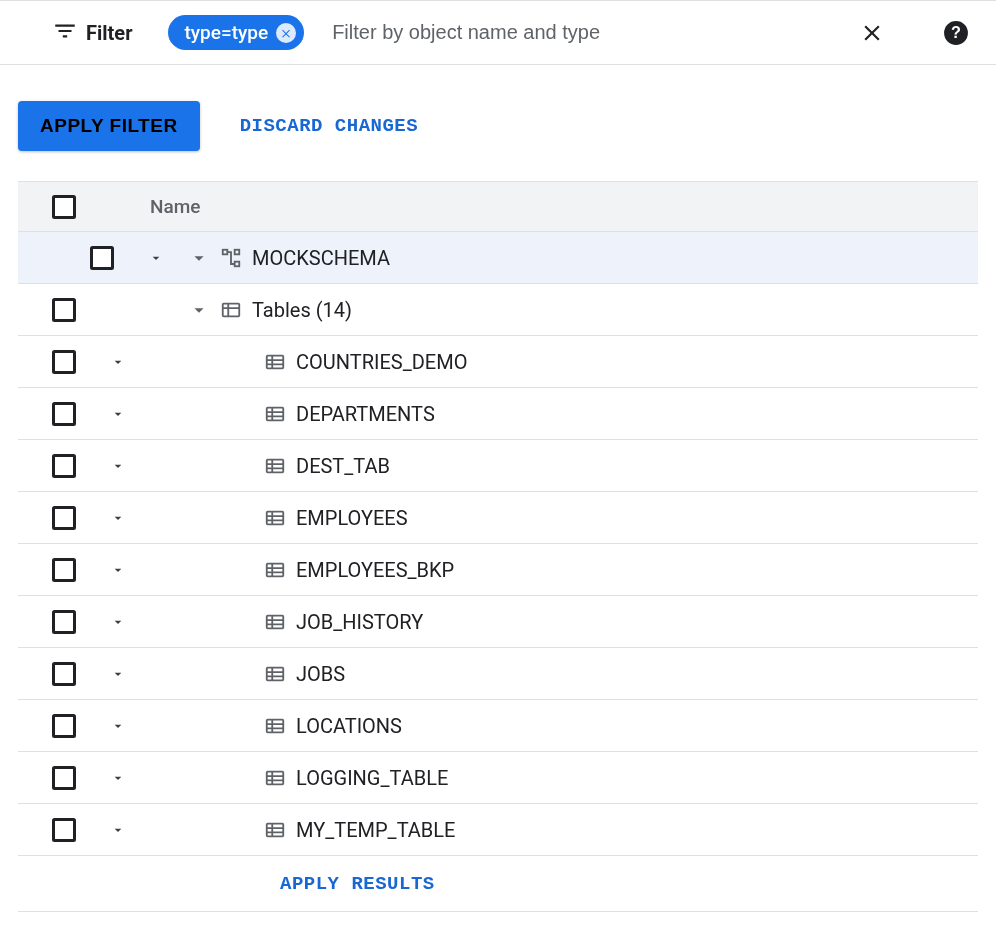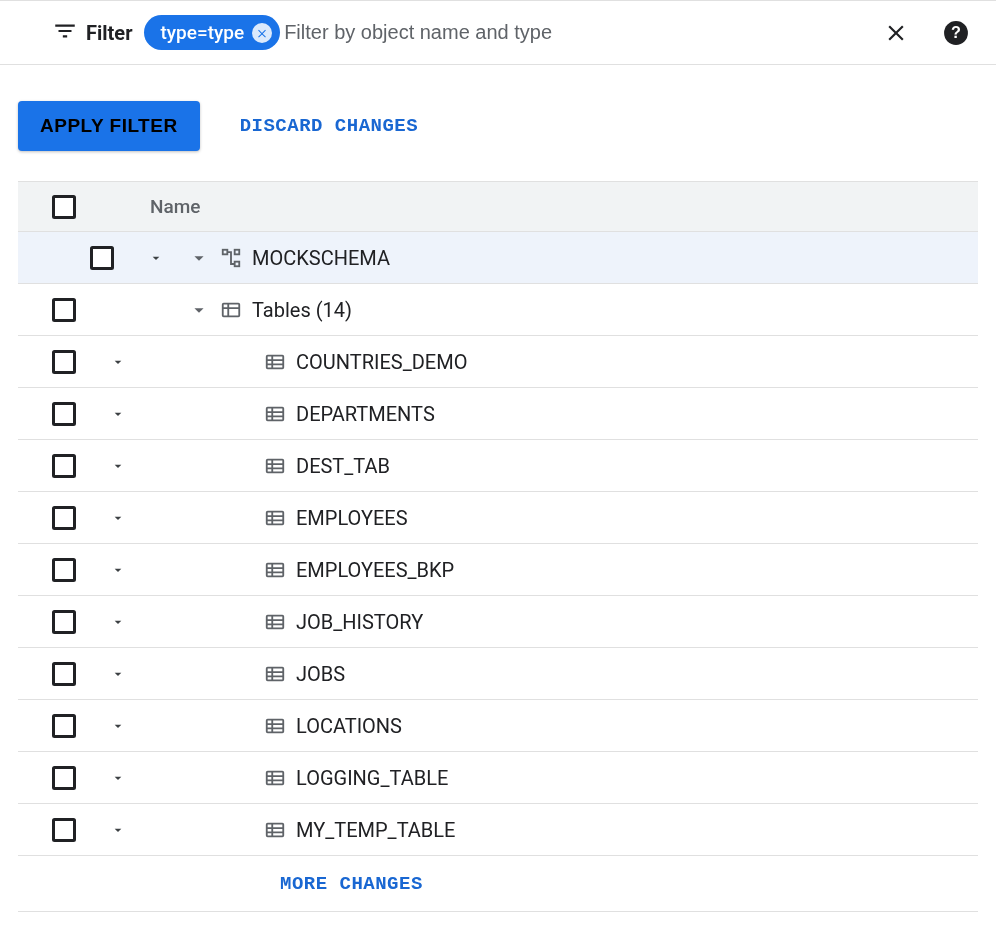--- a/index.html
+++ b/index.html
@@ -10,21 +10,21 @@
     background: #fff;
     color: #202124;
     width: 996px;
   }
   .topbar {
     border-top: 1px solid #e0e0e0;
     border-bottom: 1px solid #e0e0e0;
     padding: 14px 18px 14px 52px;
     display: flex;
     align-items: center;
-    gap: 4px;
+    gap: 28px;
   }
   .filter-label-group {
     display: flex;
     align-items: center;
     gap: 8px;
     margin-right: 8px;
   }
   .filter-label-text {
     font-size: 20px;
     font-weight: 700;
@@ -477,16 +477,16 @@
               <rect x="3" y="5" width="18" height="14" rx="1"></rect>
               <path d="M3 10h18M3 14.5h18M9 5v14"></path>
             </svg>
           </span>
           <span class="nowrap">MY_TEMP_TABLE</span>
         </div>
       </div>
     </div>
 
   <div class="more-row">
-    <button class="btn-flat">MORE CHANGES</button>
+    <button class="btn-flat">APPLY RESULTS</button>
   </div>
 
 </div>
 
 </body></html>

